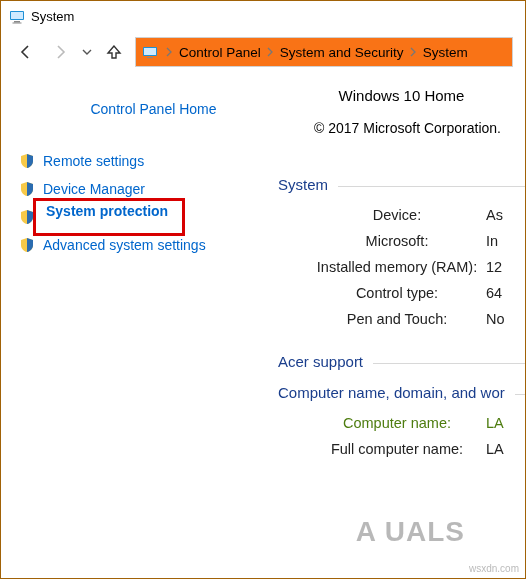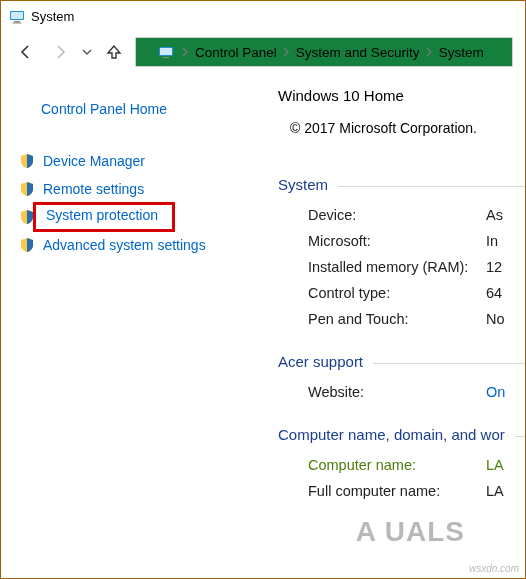--- a/index.html
+++ b/index.html
@@ -4,43 +4,43 @@
 <style>
   * { box-sizing: border-box; margin: 0; padding: 0; }
   html, body { width: 526px; height: 579px; font-family: "Segoe UI", Tahoma, sans-serif; font-size: 13.5px; color: #222; background: #fff; overflow: hidden; }
   .window { width: 526px; height: 579px; background: #fff; position: relative; border: 1px solid #a16207;}
   .titlebar { height: 30px; display: flex; align-items: center; padding: 0 8px; gap: 6px; }
   .titlebar .title-text { font-size: 13px; color: #000; }
   .navbar { height: 42px; display: flex; align-items: center; padding: 0 12px; gap: 8px; }
   .nav-btn { width: 26px; height: 26px; display: flex; align-items: center; justify-content: center; color: #555; }
   .nav-btn.disabled { color: #bbb; }
   .drop { width:12px; display:flex; align-items:center; justify-content:center; color:#555;}
-  .addrbar { flex: 1; height: 30px; border: 1px solid #d0d0d0; display: flex; align-items: center; padding: 0 22px; gap: 6px; background:#15803d;}
+  .addrbar { flex: 1; height: 30px; border: 1px solid #d0d0d0; display: flex; align-items: center; padding: 0 6px; gap: 6px; background:#f97316;}
   .addrbar .sep { color: #888; font-size: 11px; }
   .addrbar .crumb { color: #000; font-size: 13.5px; white-space: nowrap; }
-  .body { display: flex; height: calc(100% - 72px); }
+  .body { display: flex; height: calc(100% - 72px); text-align: center; }
   .sidebar { width: 265px; padding: 18px 0 0 0; }
   .cp-home { color: #0066cc; font-size: 14px; margin: 10px 0 30px 40px; }
   .side-item { display: flex; align-items: center; gap: 8px; padding: 4px 0 4px 18px; height:28px;}
   .side-item .link { color: #0066cc; font-size: 14px; }
   .side-item.highlight { }
-  .side-item.highlight .box { border: 3px solid #d80000; padding: 2px 14px 6px 10px; margin-left:-10px; display:flex; align-items:center; gap:8px;}
+  .side-item.highlight .box { border: 3px solid #d80000; padding: 2px 14px 14px 10px; margin-left:-10px; display:flex; align-items:center; gap:8px;font-weight:bold;}
   .content { flex: 1; padding: 14px 0 0 12px; overflow: hidden; white-space: nowrap; }
   .edition { font-size: 15px; color:#000; margin-bottom: 16px; }
   .copyright { font-size: 14px; color:#000; margin: 10px 0 40px 12px; }
   .group-line { display:flex; align-items:center; gap:10px; margin-bottom:14px;}
   .group-line .lbl { color:#1a3e8c; font-size:15px;}
   .group-line .rule { flex:1; height:1px; background:#d8d8d8; margin-top:3px;}
   .kv { display: flex; margin: 0 0 10px 30px; font-size: 14.5px; color:#222;}
   .kv .k { width: 178px; }
   .kv .v { }
   .kv .v.link { color:#0066cc;}
   .kv.disabled .k, .kv.disabled .v { color:#4d7c0f;}
   .watermark { position:absolute; right:60px; bottom:30px; font-size:28px; font-weight:700; color:rgba(0,0,0,0.28); letter-spacing:1px; pointer-events:none;}
-  .srcmark { position:absolute; right:6px; bottom:4px; font-size:10px; color:#bbb; pointer-events:none;font-style:italic;}
+  .srcmark { position:absolute; right:6px; bottom:4px; font-size:10px; color:#bbb; pointer-events:none;}
   svg { display:block; }
 </style>
 </head>
 <body>
 
 <div class="window">
 
   <div class="titlebar">
     <span>
       <svg width="16" height="16" viewBox="0 0 16 16">
@@ -108,31 +108,31 @@
     <div class="sidebar">
       <div class="cp-home">Control Panel Home</div>
 
       <div class="side-item">
         <span>
           <svg width="16" height="16" viewBox="0 0 16 16">
             <path d="M8 1 L14 3 V8 C14 12 11 14.5 8 15 C5 14.5 2 12 2 8 V3 Z" fill="#f7c948"></path>
             <path d="M8 1 L14 3 V8 C14 12 11 14.5 8 15 V1 Z" fill="#2b6cb0"></path>
           </svg>
         </span>
+        <span class="link">Remote settings</span>
+      </div>
+
+      <div class="side-item">
+        <span>
+          <svg width="16" height="16" viewBox="0 0 16 16">
+            <path d="M8 1 L14 3 V8 C14 12 11 14.5 8 15 C5 14.5 2 12 2 8 V3 Z" fill="#f7c948"></path>
+            <path d="M8 1 L14 3 V8 C14 12 11 14.5 8 15 V1 Z" fill="#2b6cb0"></path>
+          </svg>
+        </span>
         <span class="link">Device Manager</span>
-      </div>
-
-      <div class="side-item">
-        <span>
-          <svg width="16" height="16" viewBox="0 0 16 16">
-            <path d="M8 1 L14 3 V8 C14 12 11 14.5 8 15 C5 14.5 2 12 2 8 V3 Z" fill="#f7c948"></path>
-            <path d="M8 1 L14 3 V8 C14 12 11 14.5 8 15 V1 Z" fill="#2b6cb0"></path>
-          </svg>
-        </span>
-        <span class="link">Remote settings</span>
       </div>
 
       <div class="side-item highlight">
         <span>
           <svg width="16" height="16" viewBox="0 0 16 16">
             <path d="M8 1 L14 3 V8 C14 12 11 14.5 8 15 C5 14.5 2 12 2 8 V3 Z" fill="#f7c948"></path>
             <path d="M8 1 L14 3 V8 C14 12 11 14.5 8 15 V1 Z" fill="#2b6cb0"></path>
           </svg>
         </span>
         <span class="box">
@@ -177,24 +177,20 @@
         </div>
       <div class="kv" style="margin-bottom:26px">
           <span class="k">Pen and Touch:</span>
           <span class="v">No</span>
         </div>
 
       <div class="group-line">
         <span class="lbl">Acer support</span>
         <span class="rule"></span>
       </div>
-      <div class="kv" style="margin-bottom:26px">
-          <span class="k">Website:</span>
-          <span class="v link">On</span>
-        </div>
 
       <div class="group-line">
         <span class="lbl">Computer name, domain, and wor</span>
         <span class="rule"></span>
       </div>
       <div class="kv disabled">
           <span class="k">Computer name:</span>
           <span class="v">LA</span>
         </div>
       <div class="kv">

